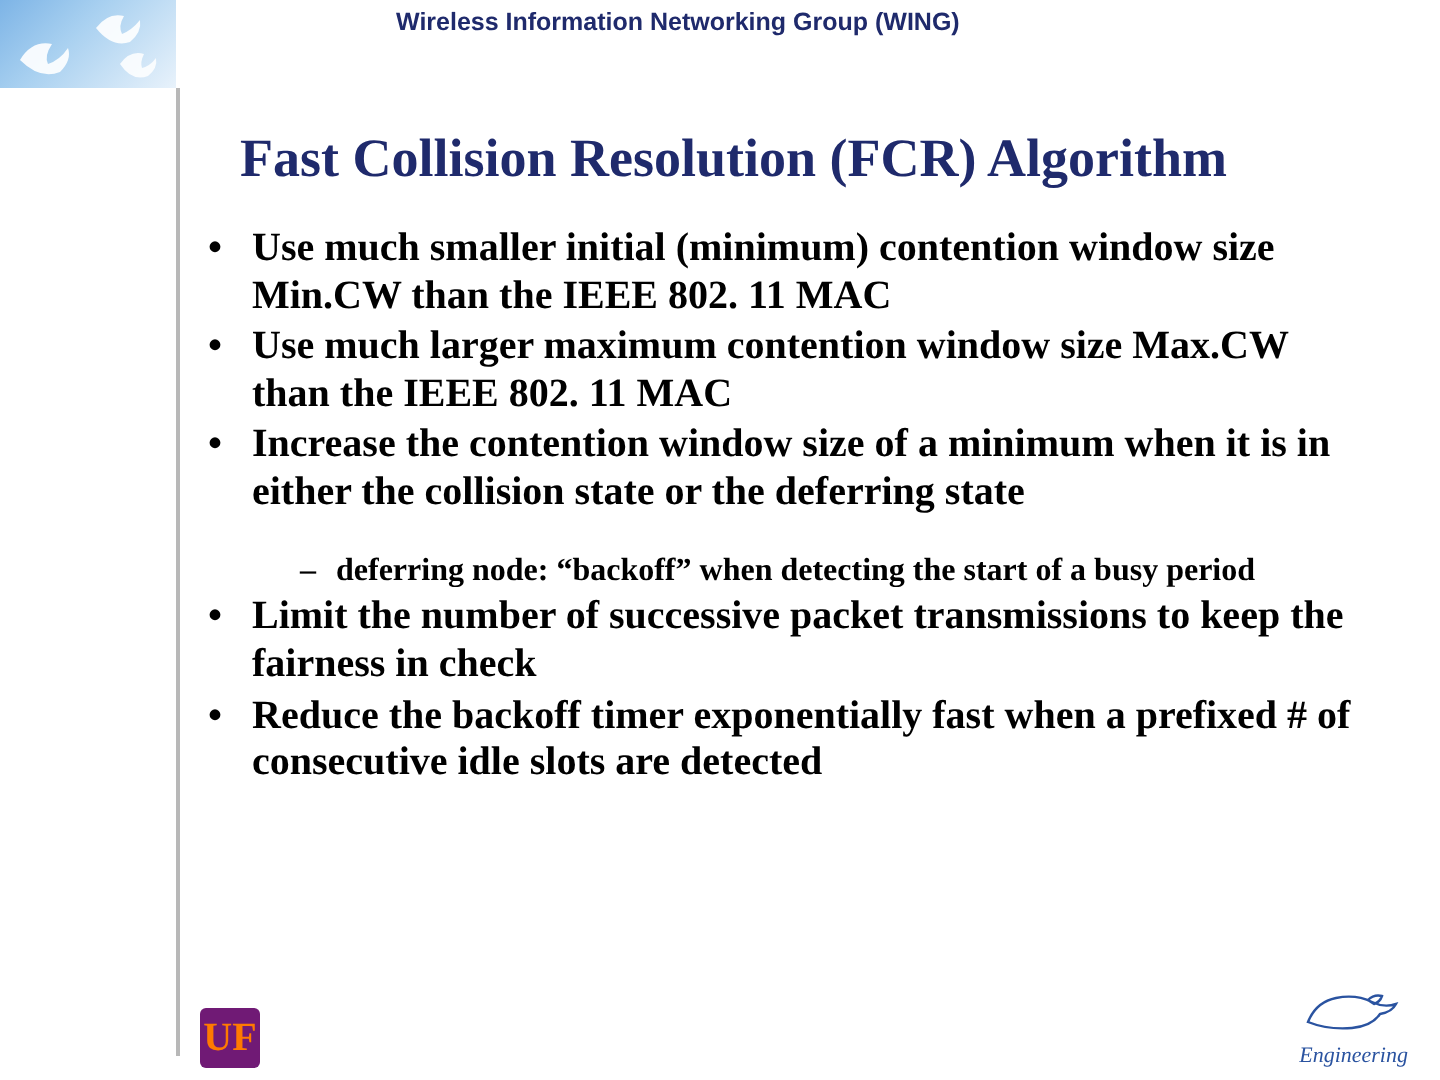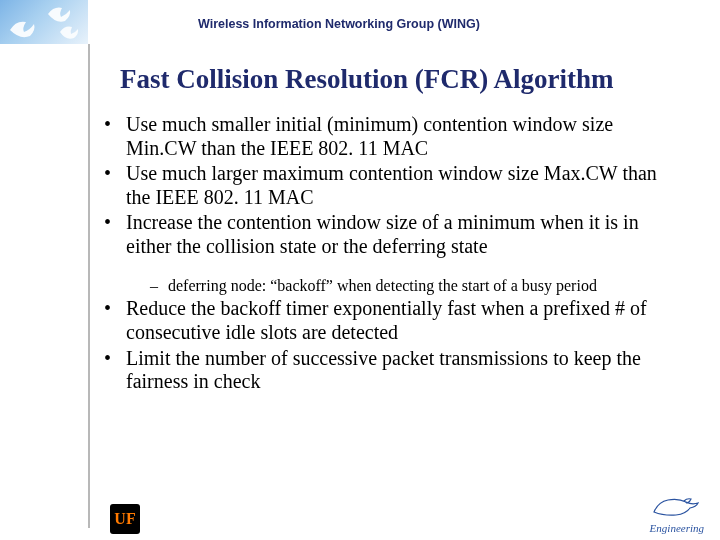--- a/index.html
+++ b/index.html
@@ -6,21 +6,21 @@
   body {
     width: 720px;
     height: 540px;
     background: #ffffff;
     font-family: "Times New Roman", Times, serif;
     position: relative;
     overflow: hidden;
   }
   .header-band {
     display: flex;
-    align-items: center;
+    align-items: flex-start;
     height: 44px;
     gap: 48px;
   }
   .header-img {
     width: 88px;
     height: 44px;
     background: linear-gradient(135deg, #7db4e6 0%, #a8d0f0 40%, #e8f2fb 100%);
     position: relative;
     overflow: hidden;
   }
@@ -57,20 +57,21 @@
     list-style: none;
     padding-left: 0;
   }
   ul.top > li {
     position: relative;
     padding-left: 26px;
     font-size: 20px;
     line-height: 1.18;
     color: #000;
     margin-bottom: 2px;
+    font-weight: bold;
   }
   ul.top > li::before {
     content: "•";
     position: absolute;
     left: 4px;
     top: 0;
     font-size: 20px;
   }
   ul.sub {
     list-style: none;
@@ -102,30 +103,29 @@
     position: absolute;
     left: 100px;
     bottom: 6px;
     display: flex;
     align-items: center;
     gap: 6px;
   }
   .uf-mark {
     width: 30px;
     height: 30px;
-    background: #000000;
+    background: #701a75;
     border-radius: 3px;
     display: flex;
     align-items: center;
     justify-content: center;
     color: #ff7a00;
     font-family: Georgia, serif;
     font-weight: bold;
-    font-size: 16px;
-    margin-left: 10px;
+    font-size: 20px;
   }
   .uf-text { line-height: 1; }
   .uf-small {
     font-family: Arial, sans-serif;
     font-size: 7px;
     letter-spacing: 0.5px;
     color: #2a53a0;
   }
   .uf-big {
     font-family: Georgia, "Times New Roman", serif;
@@ -169,22 +169,22 @@
 <div class="content">
   <ul class="top">
     <li><span>Use much smaller initial (minimum) contention window size Min.CW than the IEEE 802. 11 MAC</span></li>
     <li><span>Use much larger maximum contention window size Max.CW than the IEEE 802. 11 MAC</span></li>
     <li>
       <span>Increase the contention window size of a minimum when it is in either the collision state or the deferring state</span>
       <ul class="sub">
         <li><span>deferring node: “backoff” when detecting the start of a busy period</span></li>
       </ul>
     </li>
+    <li><span>Limit the number of successive packet transmissions to keep the fairness in check</span></li>
     <li><span>Reduce the backoff timer exponentially fast when a prefixed # of consecutive idle slots are detected</span></li>
-    <li><span>Limit the number of successive packet transmissions to keep the fairness in check</span></li>
   </ul>
 </div>
 
 <div class="footer">
   <div class="uf-logo">
     <div class="uf-mark">UF</div>
   </div>
   <div class="eng-logo">
     <svg class="eng-gator" viewBox="0 0 54 26">
       <path d="M4 20 q4 -10 14 -12 q10 -2 18 2 q6 3 12 1 q-2 4 -8 5 q-4 6 -14 7 q-12 1 -22 -3z M34 9 q3 -3 7 -2 q-1 3 -4 4z" fill="none" stroke="#2a53a0" stroke-width="1.2"></path>

